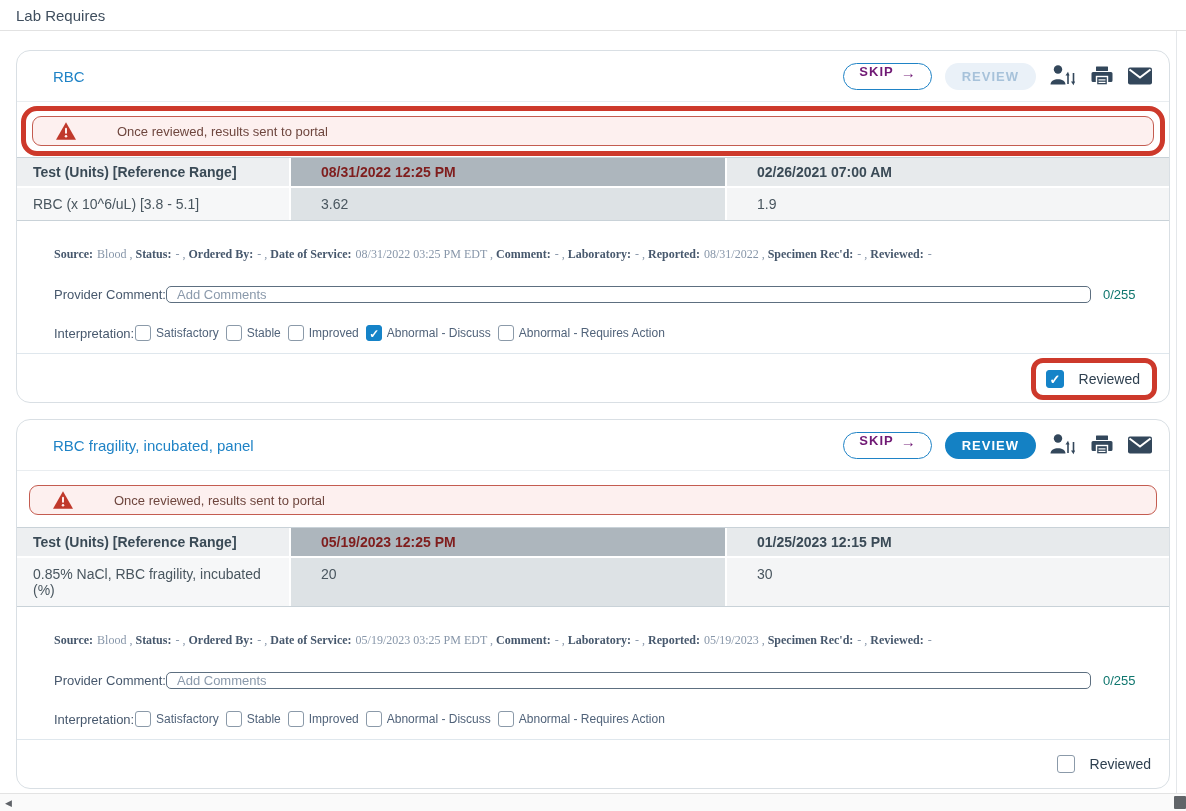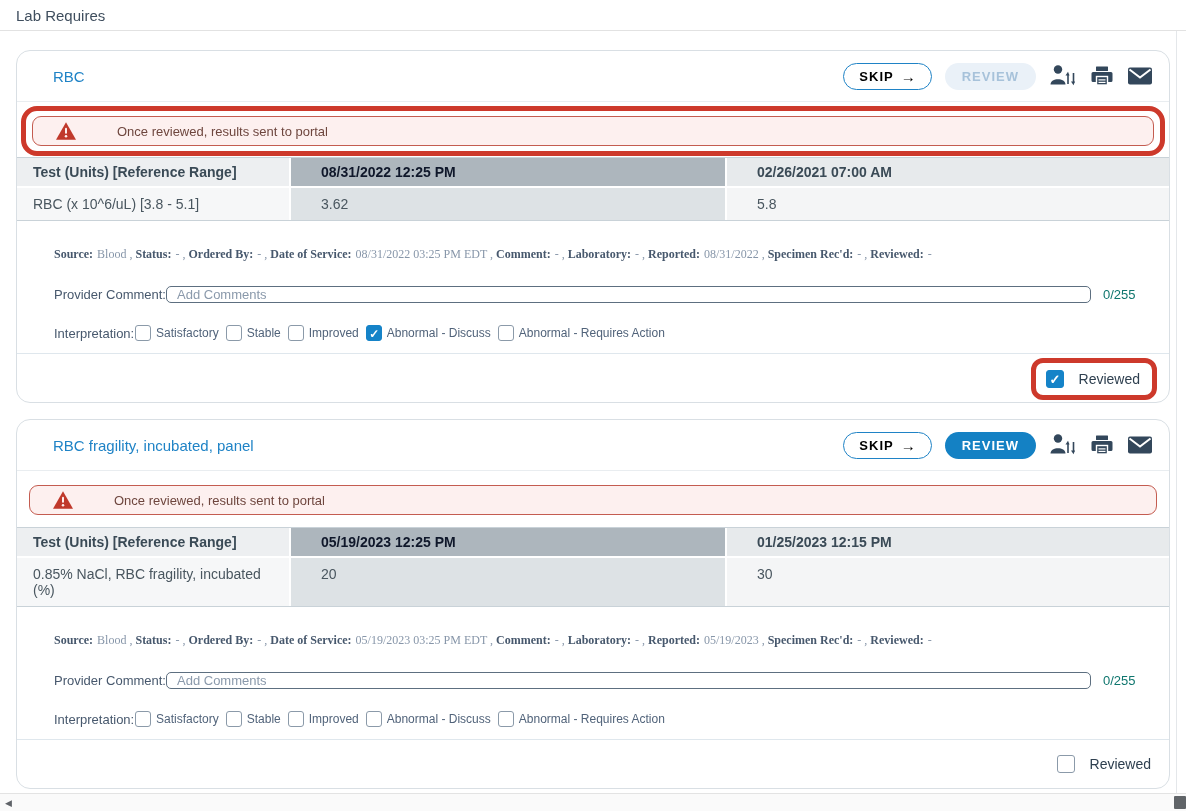--- a/index.html
+++ b/index.html
@@ -13,23 +13,23 @@
             border-bottom:1px solid #e2e2e2; background:#fff; }
   .content { padding:19px 16px 0; }
 
   
   .card { border:1px solid #d9dfe4; border-radius:14px; background:#fff; margin-bottom:16px; }
   .card-header { display:flex; align-items:center; justify-content:space-between;
                  height:50px; padding:0 16px 0 36px; }
   .card-title { color:#1f83c6; font-size:15px; }
   .header-actions { display:flex; align-items:center; gap:13px; }
   button { font-family:"Liberation Sans", sans-serif; cursor:pointer; }
-  .skip-btn { height:27px; border:1.5px solid #1f83c6; color:#000000; background:#fff;
+  .skip-btn { height:27px; border:1.5px solid #1f83c6; color:#701a75; background:#fff;
               border-radius:14px; padding:0 15px; font-size:13px; font-weight:600;
-              letter-spacing:1px; display:flex; align-items:center; gap:7px; }
+              letter-spacing:1px; display:flex; align-items:flex-start; gap:7px; }
   .skip-arrow { font-weight:400; font-size:15px; letter-spacing:0; }
   .review-btn { height:27px; border:none; border-radius:14px; padding:0 17px;
                 font-size:13px; font-weight:600; letter-spacing:1px; }
   .review-btn.disabled { background:#eaf1f8; color:#a7c2da; }
   .review-btn.primary  { background:#1481c4; color:#fff; }
   .icon-btn { background:none; border:none; padding:0; display:flex; align-items:center; }
   .card-divider { border-top:1px solid #e9edf0; }
 
   
   .annotation-box { border:5px solid #cd392b; border-radius:16px; margin:4px 4px 1px;
@@ -40,21 +40,21 @@
   .warning-banner svg { margin-left:8px; flex:none; }
   .warning-text { margin-left:40px; font-size:13px; color:#6e463e; }
 
   
   .result-table { border-top:1px solid #c9d2d8; border-bottom:1px solid #c9d2d8; }
   .t-row { display:grid; grid-template-columns:272px 436px 1fr; }
   .cell { padding:6px 16px; font-size:14px; }
   .c2,.c3 { border-left:2px solid #fff; padding-left:30px; }
   .t-row.head .cell { font-weight:600; }
   .head .c1 { background:#edeff1; color:#3a4a56; }
-  .head .c2 { background:#adb6bd; color:#0f172a; }
+  .head .c2 { background:#adb6bd; color:#7f1d1d; }
   .head .c3 { background:#e7eaec; color:#3a4a56; }
   .t-row.body .cell { border-top:2px solid #fff; padding-top:8px; padding-bottom:8px; color:#49565f; }
   .body .c1 { background:#f6f7f8; }
   .body .c2 { background:#dde2e5; }
   .body .c3 { background:#f4f5f6; }
   .val.red-dark  { color:#e25243; }
   .val.red-light { color:#ee7e71; }
 
   
   .detail { padding:26px 20px 12px 37px; }
@@ -159,21 +159,21 @@
 
     <div class="result-table">
       <div class="t-row head">
         <div class="cell c1">Test (Units) [Reference Range]</div>
         <div class="cell c2">08/31/2022 12:25 PM</div>
         <div class="cell c3">02/26/2021 07:00 AM</div>
       </div>
       <div class="t-row body">
         <div class="cell c1">RBC (x 10^6/uL) [3.8 - 5.1]</div>
         <div class="cell c2 val red-dark">3.62</div>
-        <div class="cell c3 val red-light">5.8</div>
+        <div class="cell c3 val red-light">1.9</div>
       </div>
     </div>
 
     <div class="detail">
       <div class="meta-line">
         <span class="meta-item"><span class="meta-label">Source:</span><span class="meta-value">Blood</span></span><span class="meta-item"><span class="meta-label">Status:</span><span class="meta-value">-</span></span><span class="meta-item"><span class="meta-label">Ordered By:</span><span class="meta-value">-</span></span><span class="meta-item"><span class="meta-label">Date of Service:</span><span class="meta-value">08/31/2022 03:25 PM EDT</span></span><span class="meta-item"><span class="meta-label">Comment:</span><span class="meta-value">-</span></span><span class="meta-item"><span class="meta-label">Laboratory:</span><span class="meta-value">-</span></span><span class="meta-item"><span class="meta-label">Reported:</span><span class="meta-value">08/31/2022</span></span><span class="meta-item"><span class="meta-label">Specimen Rec'd:</span><span class="meta-value">-</span></span><span class="meta-item"><span class="meta-label">Reviewed:</span><span class="meta-value">-</span></span>
       </div>
       <div class="comment-row">
         <span class="comment-label">Provider Comment:</span>
         <input class="comment-input" type="text" placeholder="Add Comments" style="">

